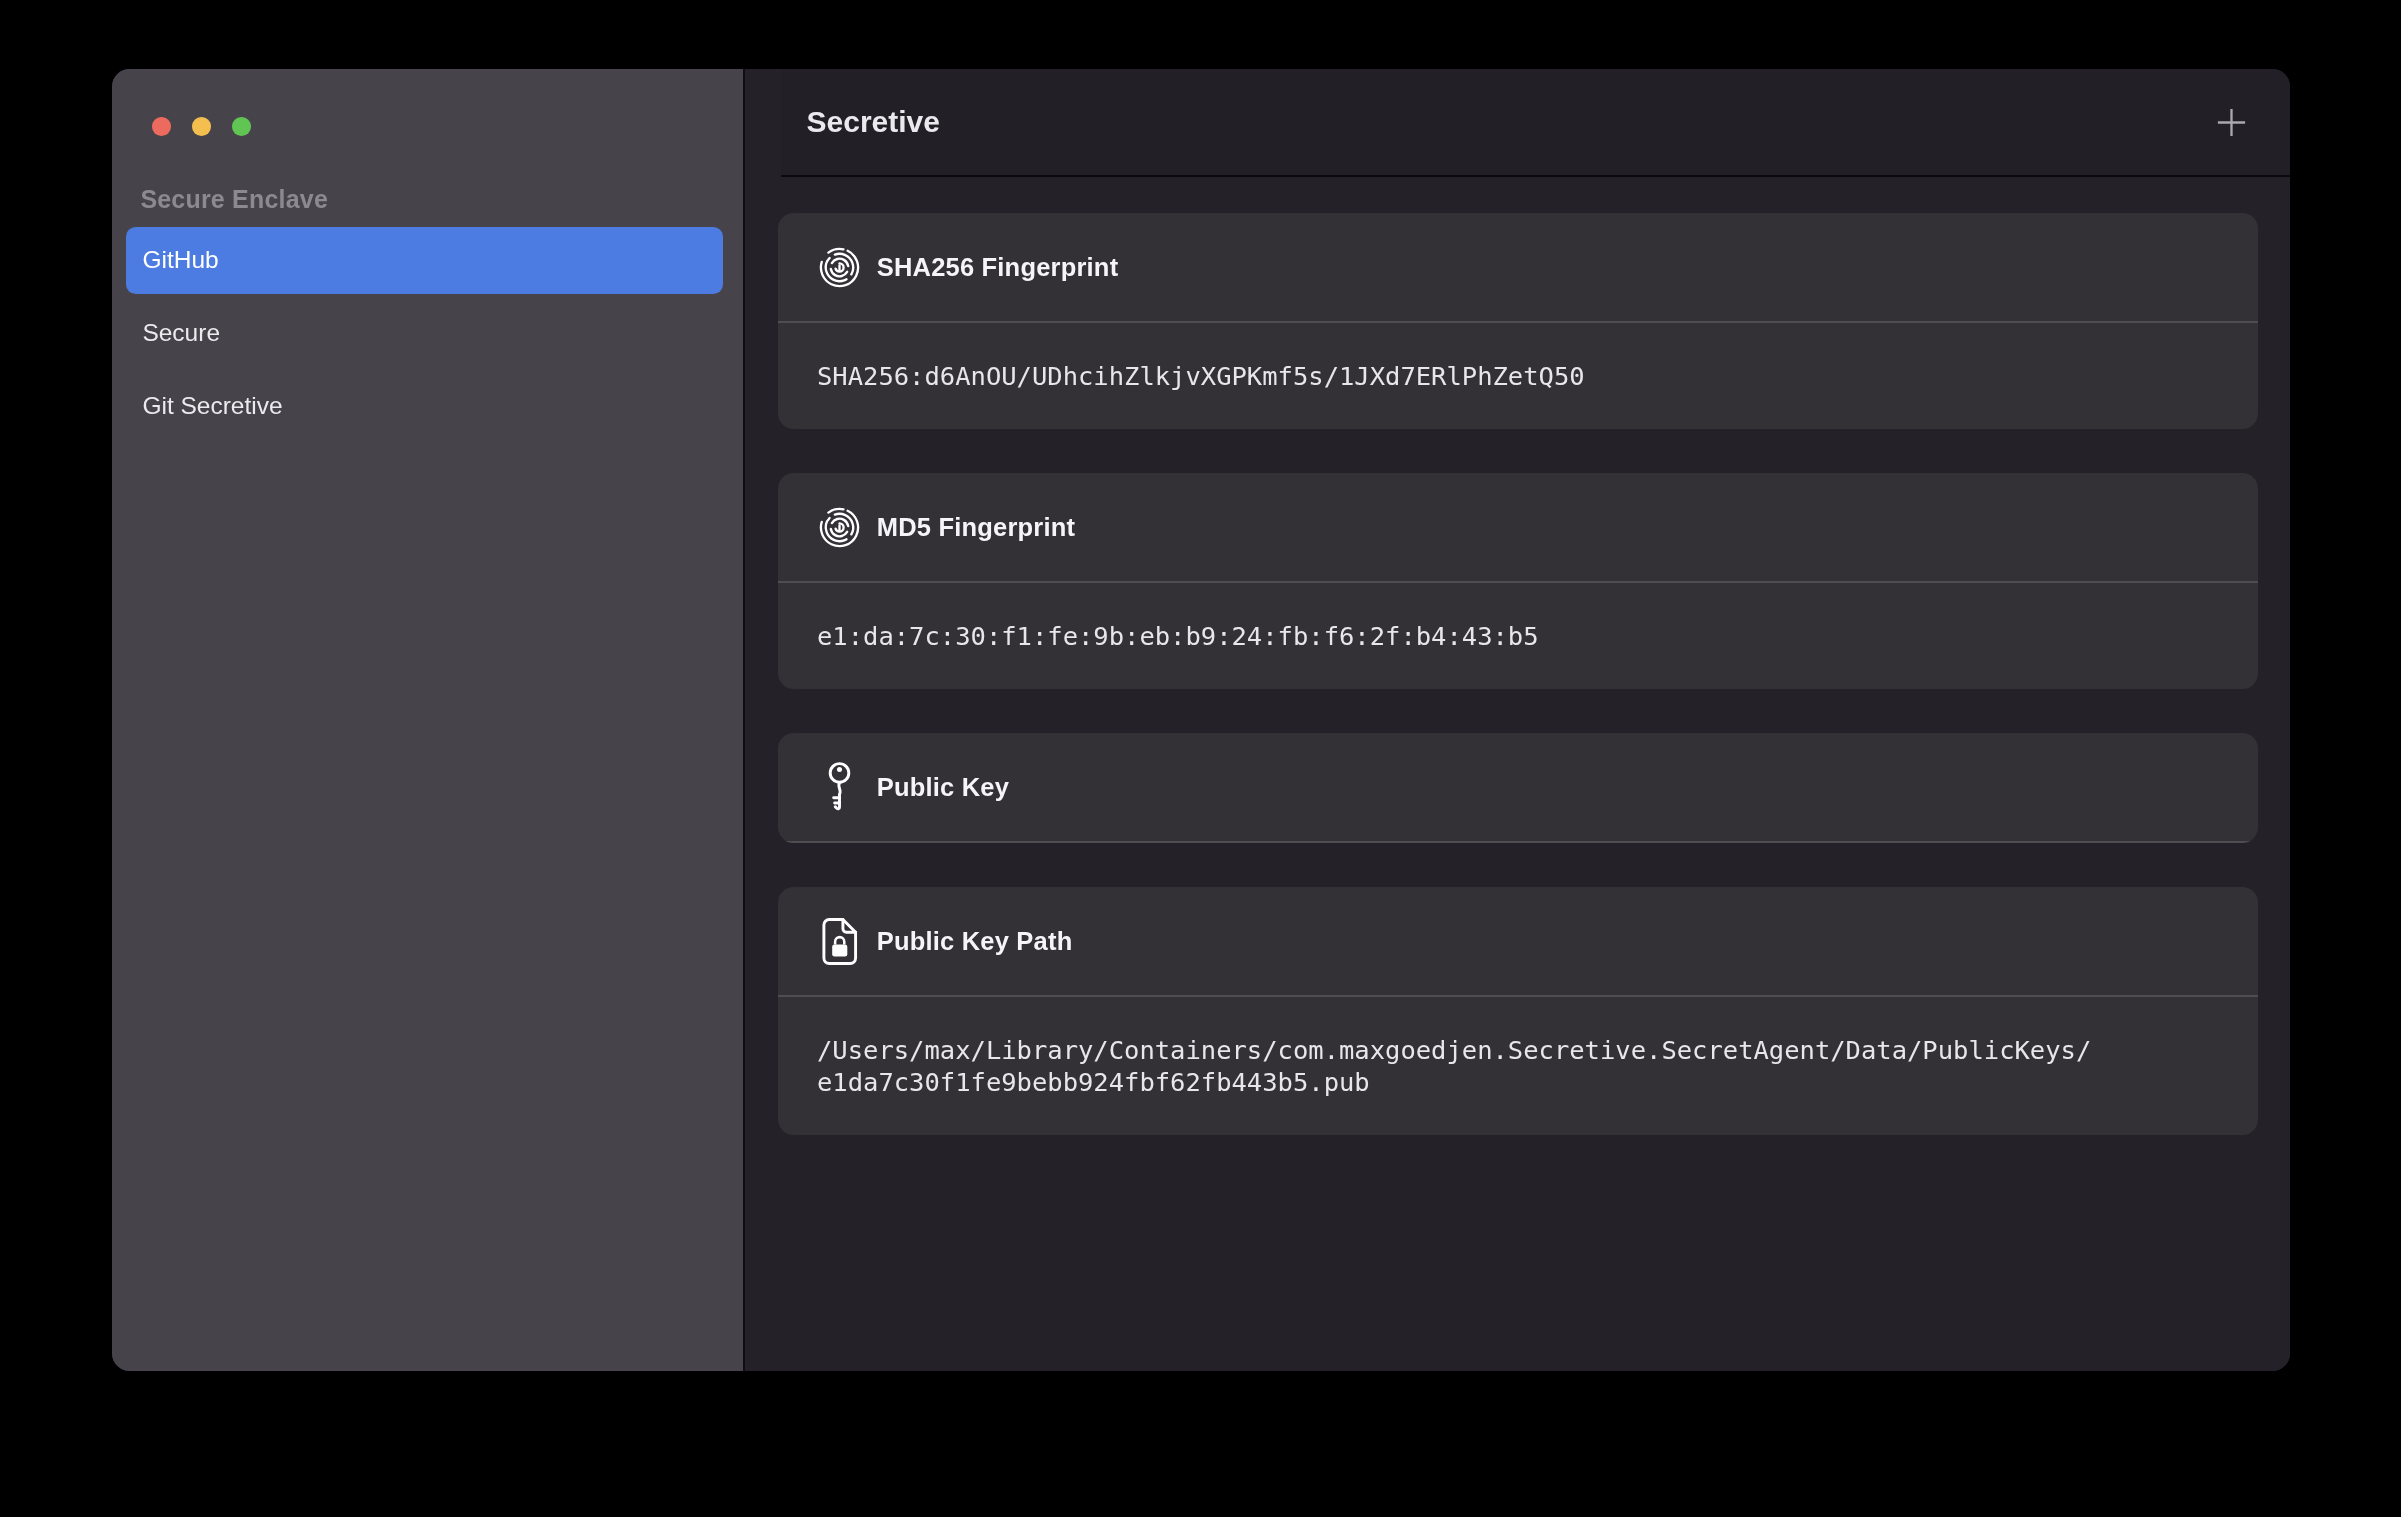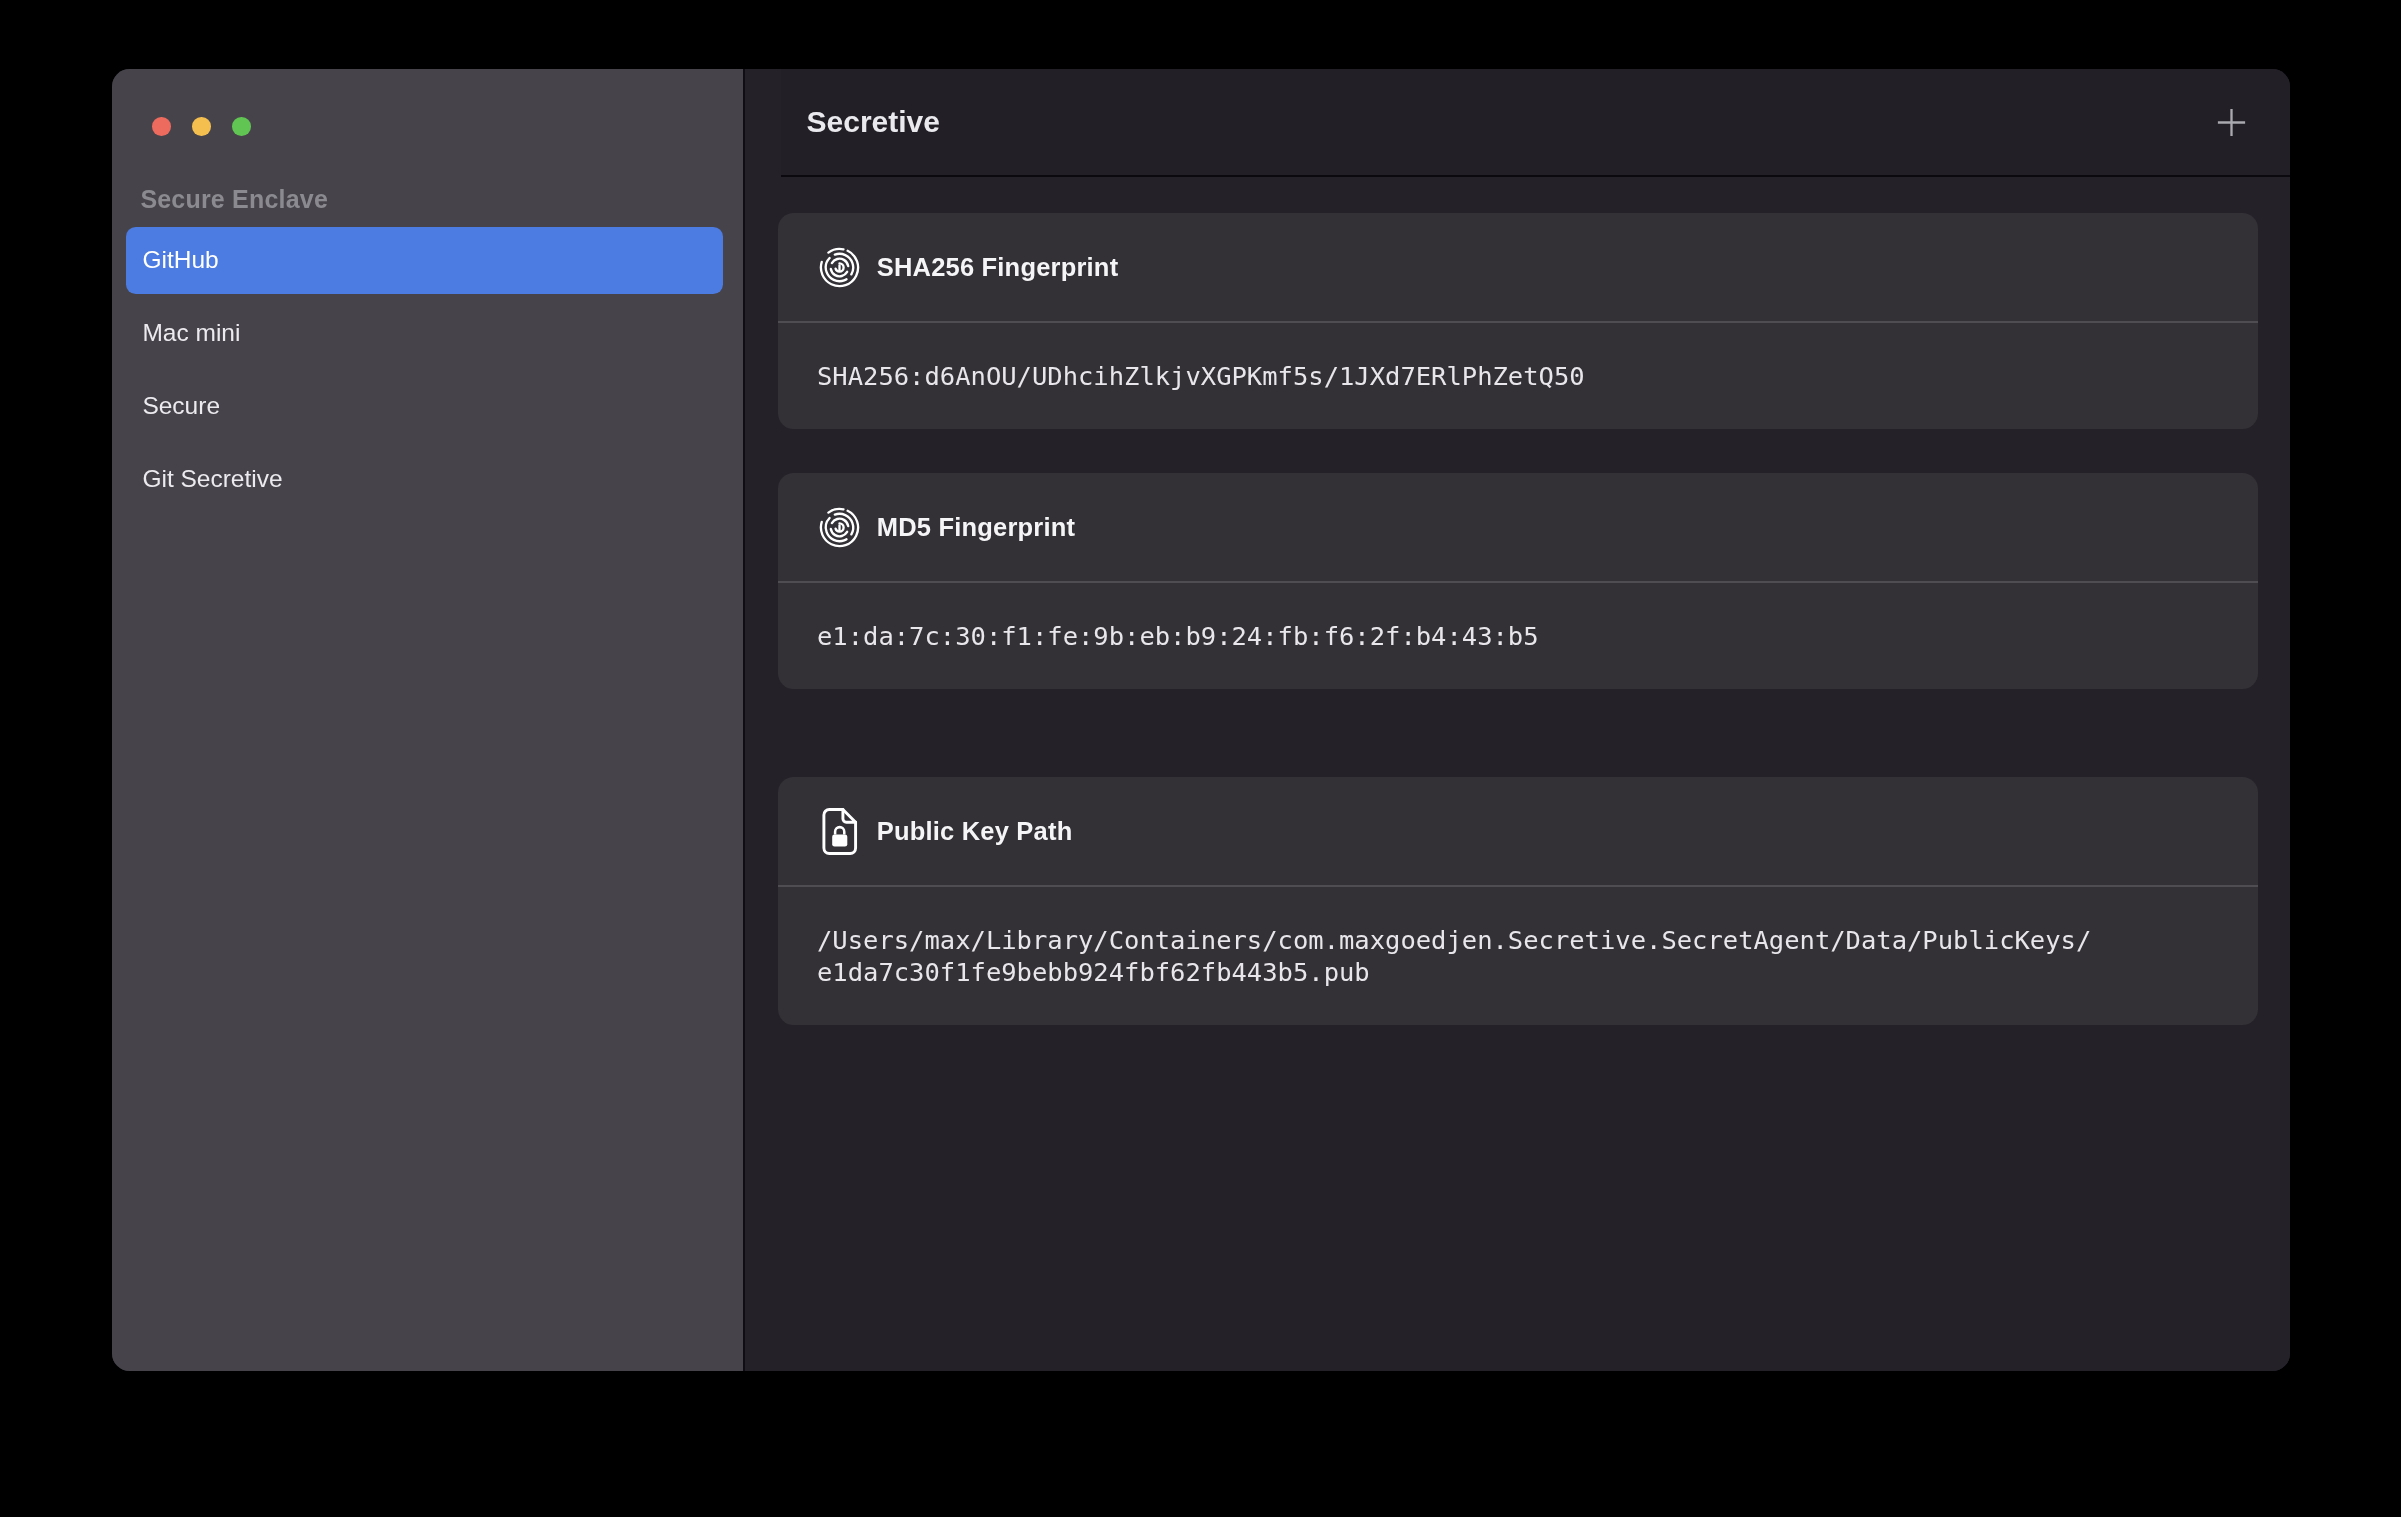--- a/index.html
+++ b/index.html
@@ -62,23 +62,20 @@
       <span class="traffic red"></span>
       <span class="traffic yellow"></span>
       <span class="traffic green"></span>
     </div>
     <div class="sidebar-content">
       <div class="section-label">Secure Enclave</div>
       <div class="side-item selected">
         <span>GitHub</span>
       </div>
       <div class="side-item">
-        <span>Mac mini</span>
-      </div>
-      <div class="side-item">
         <span>Secure</span>
       </div>
       <div class="side-item">
         <span>Git Secretive</span>
       </div>
     </div>
   </aside>
 
   <div class="main">
 
@@ -128,20 +125,34 @@
             </svg>
           </span>
           <h2 class="card-title">MD5 Fingerprint</h2>
         </header>
         <div class="card-body">
           <div class="mono-value">e1:da:7c:30:f1:fe:9b:eb:b9:24:fb:f6:2f:b4:43:b5</div>
         </div>
       </section>
 
       <section class="card">
+        <header class="card-header">
+          <span class="card-icon">
+            <svg width="33" height="55" viewBox="0 0 34 56" fill="none">
+              <g stroke="#fff" stroke-width="3" stroke-linecap="round" stroke-linejoin="round">
+                <circle cx="17" cy="13" r="9.6"></circle>
+                <path d="M17 23 C14.4 27.5 19.6 30.5 17 35 L17 48 C17 50 15.5 50.6 14.2 49.4 L12.6 47.8"></path>
+                <line x1="17" y1="38.5" x2="11" y2="38.5"></line>
+                <line x1="17" y1="44" x2="12" y2="44"></line>
+              </g>
+              <circle cx="17" cy="9.4" r="2.6" fill="#fff"></circle>
+            </svg>
+          </span>
+          <h2 class="card-title">Public Key</h2>
+        </header>
       </section>
 
       <section class="card">
         <header class="card-header">
           <span class="card-icon">
             <svg width="39" height="51" viewBox="0 0 40 52" fill="none">
               <g stroke="#fff" stroke-width="3" stroke-linecap="round" stroke-linejoin="round">
                 <path d="M9.5 3.5 H23.5 L36.5 16.5 V43 A5.5 5.5 0 0 1 31 48.5 H9.5 A5.5 5.5 0 0 1 4 43 V9 A5.5 5.5 0 0 1 9.5 3.5 Z"></path>
                 <path d="M23.5 3.5 V13 A3.5 3.5 0 0 0 27 16.5 H36.5"></path>
               </g>

